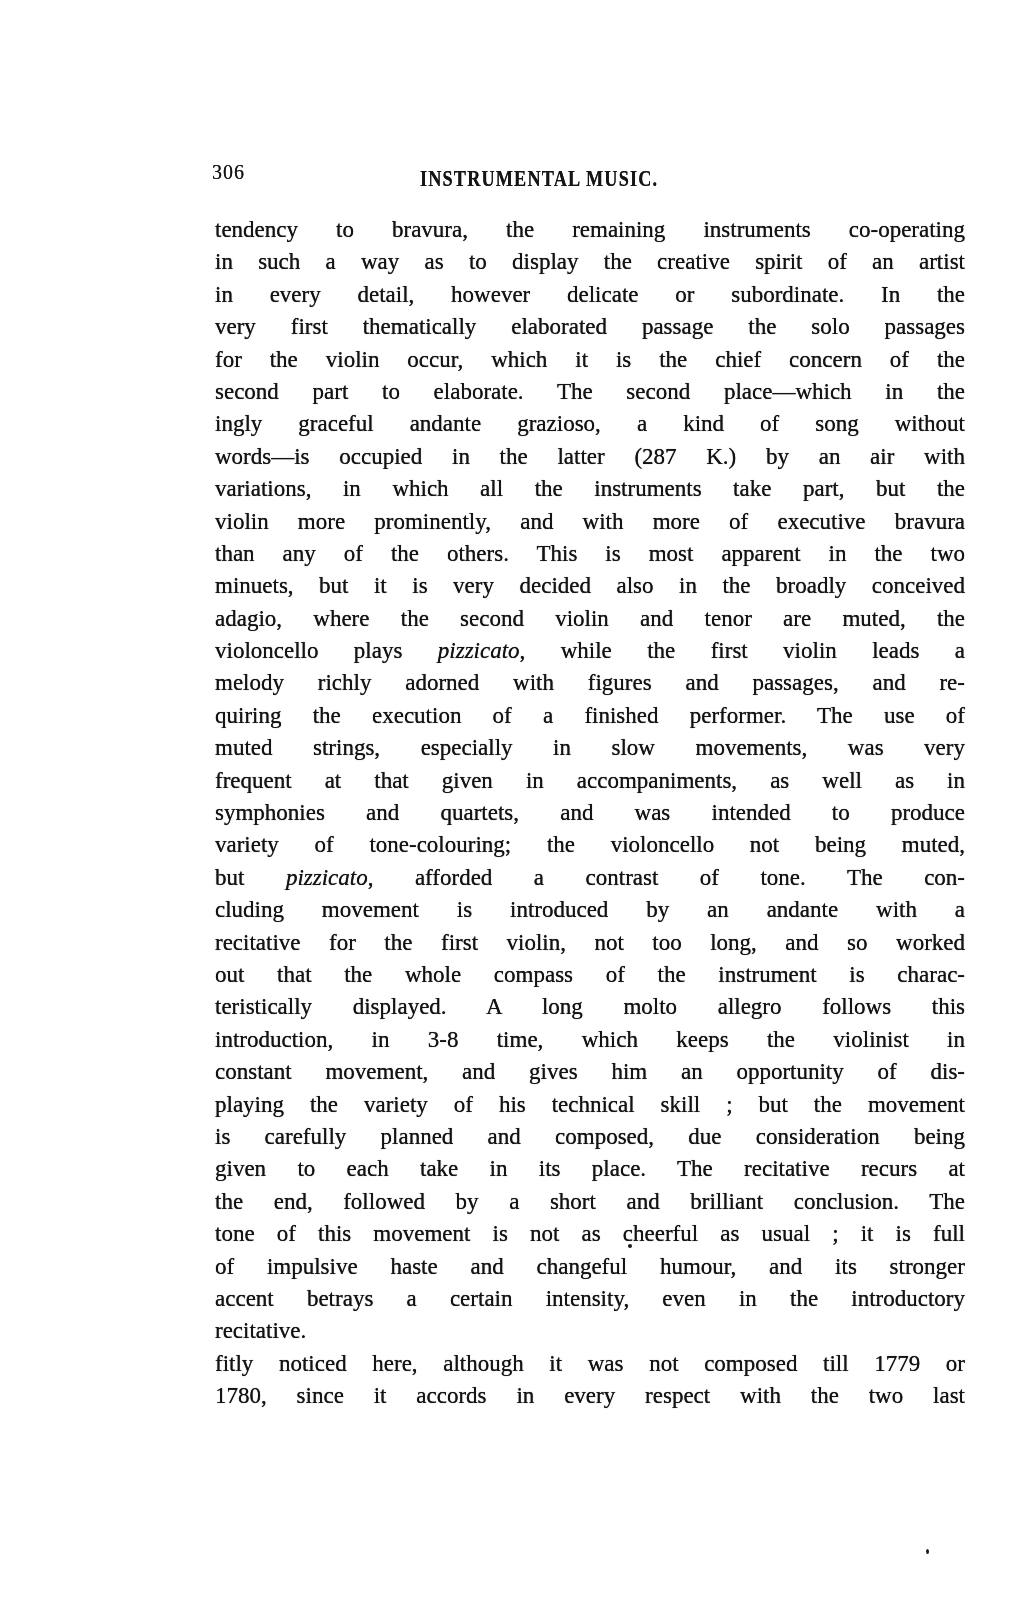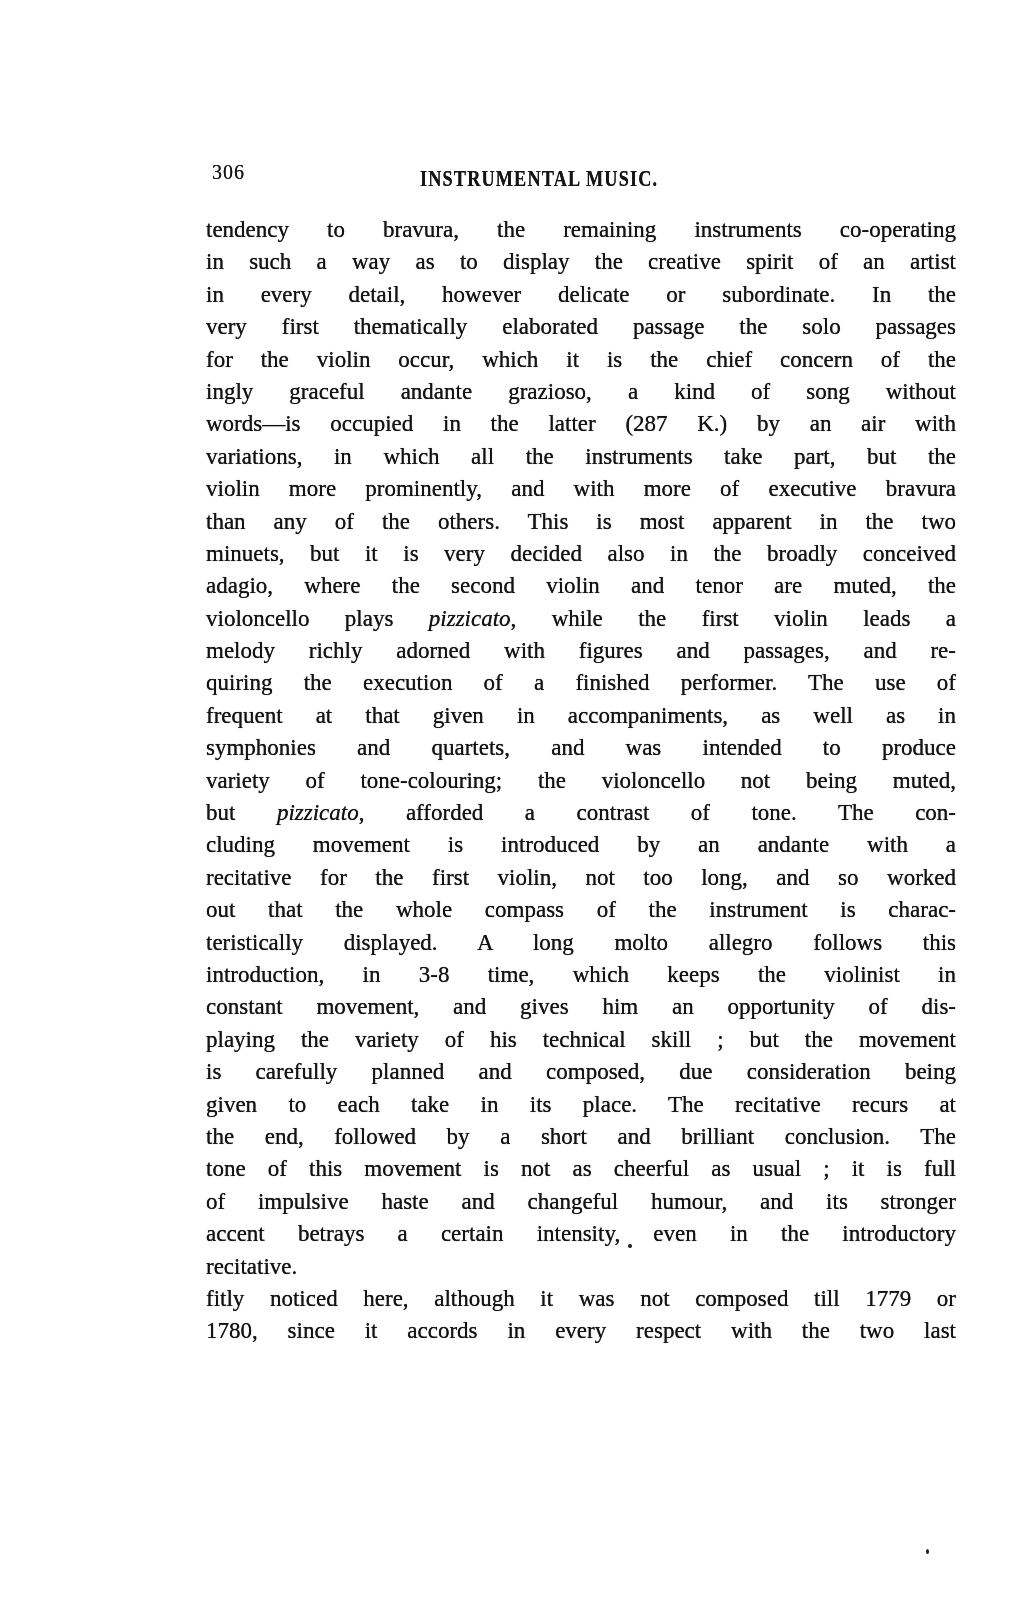--- a/index.html
+++ b/index.html
@@ -42,21 +42,21 @@
     letter-spacing: 1.5px;
     white-space: nowrap;
     transform: scaleX(0.76);
     transform-origin: left top;
     color: #151515;
     text-shadow: 0 0 0.5px rgba(0,0,0,0.8);
   }
   
   #body-text {
     position: absolute;
-    left: 206px;
+    left: 215px;
     top: 214px;
     width: 750px;
   }
   .line {
     height: 32.4px;
     line-height: 32.4px;
     font-size: 23px;
     text-align: justify;
     text-align-last: justify;
     white-space: nowrap;
@@ -89,30 +89,32 @@
     <span id="page-number">306</span>
     <span id="running-title">INSTRUMENTAL MUSIC.</span>
   </div>
 
   <div id="body-text">
       <div class="line">tendency to bravura, the remaining instruments co-operating</div>
       <div class="line">in such a way as to display the creative spirit of an artist</div>
       <div class="line">in every detail, however delicate or subordinate.  In the</div>
       <div class="line">very first thematically elaborated passage the solo passages</div>
       <div class="line">for the violin occur, which it is the chief concern of the</div>
+      <div class="line">second part to elaborate.  The second place—which in the</div>
       <div class="line">ingly graceful andante grazioso, a kind of song without</div>
       <div class="line">words—is occupied in the latter (287 K.) by an air with</div>
       <div class="line">variations, in which all the instruments take part, but the</div>
       <div class="line">violin more prominently, and with more of executive bravura</div>
       <div class="line">than any of the others.  This is most apparent in the two</div>
       <div class="line">minuets, but it is very decided also in the broadly conceived</div>
       <div class="line">adagio, where the second violin and tenor are muted, the</div>
       <div class="line">violoncello plays <i>pizzicato</i>, while the first violin leads a</div>
       <div class="line">melody richly adorned with figures and passages, and re-</div>
       <div class="line">quiring the execution of a finished performer.  The use of</div>
+      <div class="line">muted strings, especially in slow movements, was very</div>
       <div class="line">frequent at that given in accompaniments, as well as in</div>
       <div class="line">symphonies and quartets, and was intended to produce</div>
       <div class="line">variety of tone-colouring; the violoncello not being muted,</div>
       <div class="line">but <i>pizzicato</i>, afforded a contrast of tone.  The con-</div>
       <div class="line">cluding movement is introduced by an andante with a</div>
       <div class="line">recitative for the first violin, not too long, and so worked</div>
       <div class="line">out that the whole compass of the instrument is charac-</div>
       <div class="line">teristically displayed.  A long molto allegro follows this</div>
       <div class="line">introduction, in 3-8 time, which keeps the violinist in</div>
       <div class="line">constant movement, and gives him an opportunity of dis-</div>

